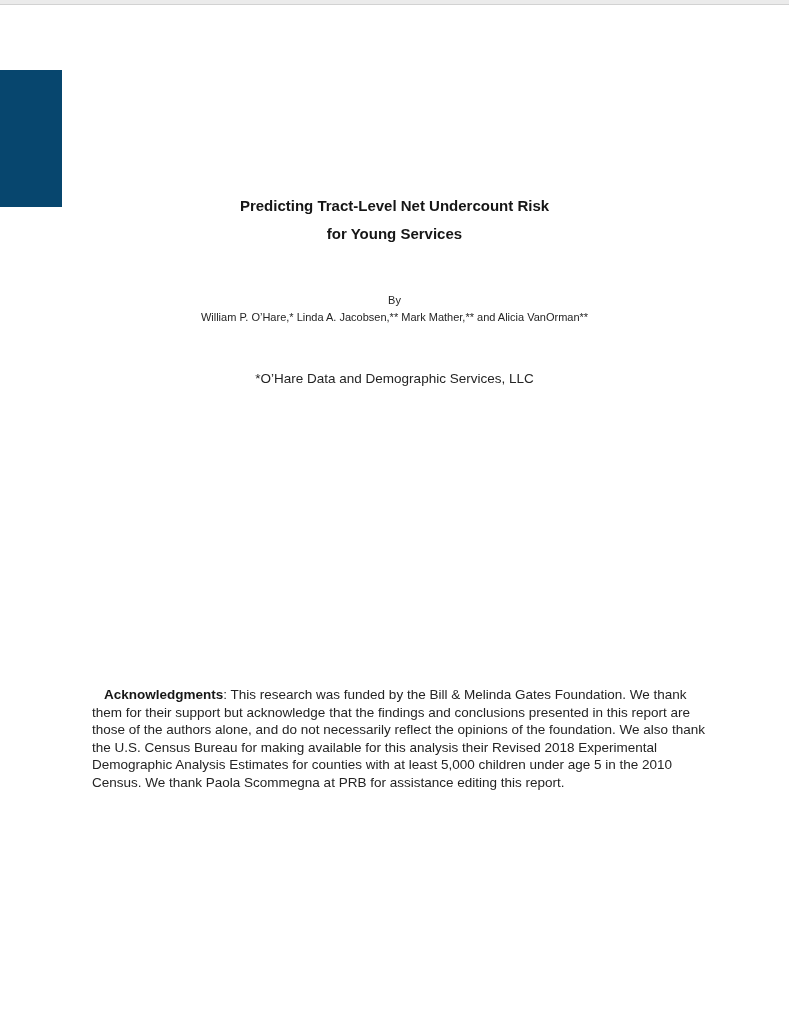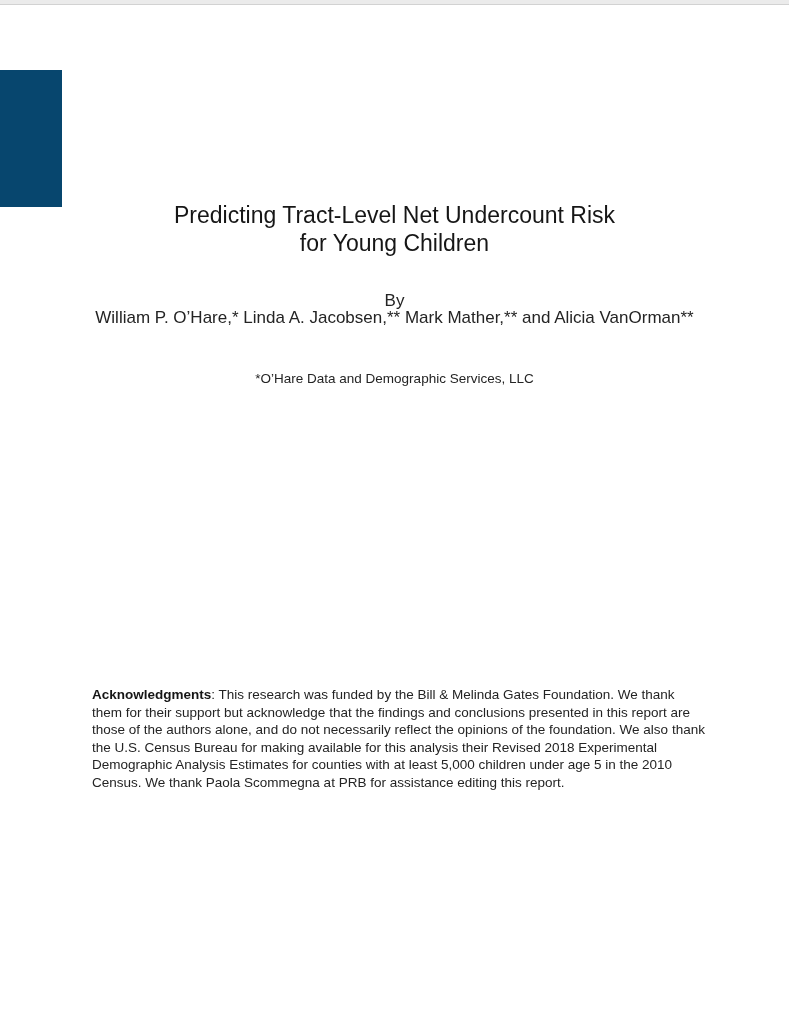--- a/index.html
+++ b/index.html
@@ -26,36 +26,36 @@
   .accent-bar {
     position: absolute;
     left: 0;
     top: 70px;
     width: 62px;
     height: 137px;
     background: #07466e; 
   }
   .title-block {
     position: absolute;
-    top: 201px;
+    top: 192px;
     left: 0;
     right: 0;
     text-align: center;
-    font-size: 23px;
+    font-size: 15px;
     line-height: 28px;
-    font-weight: normal;
+    font-weight: bold;
     color: #161616;
   }
   .byline-block {
     position: absolute;
     top: 292px;
     left: 0;
     right: 0;
     text-align: center;
-    font-size: 17px;
+    font-size: 11px;
     line-height: 17px;
     color: #242424;
   }
   .affiliations-block {
     position: absolute;
     top: 368px;
     left: 0;
     right: 0;
     text-align: center;
     font-size: 13.5px;
@@ -68,34 +68,35 @@
     left: 92px;
     width: 616px;
     font-size: 13.5px;
     line-height: 17.5px;
     text-align: left;
     color: #242424;
   }
   .ack-label {
     font-weight: bold;
     color: #161616;
+    margin-left: 12px;
   }
 </style>
 </head>
 <body>
 
 <div class="screen">
 
   <div class="viewer-edge"></div>
 
   <div class="accent-bar" data-bind-bg="page.accent_bar_color" style="background: rgb(7, 70, 110);"></div>
 
   <div class="title-block">
     <div data-bind="title.line1">Predicting Tract-Level Net Undercount Risk</div>
-    <div data-bind="title.line2">for Young Children</div>
+    <div data-bind="title.line2">for Young Services</div>
   </div>
 
   <div class="byline-block">
     <div data-bind="byline.by">By</div>
     <div data-bind="byline.authors">William P. O’Hare,* Linda A. Jacobsen,** Mark Mather,** and Alicia VanOrman**</div>
   </div>
 
   <div class="affiliations-block">
     <div data-bind="affiliations.line1">*O’Hare Data and Demographic Services, LLC</div>
   </div>

